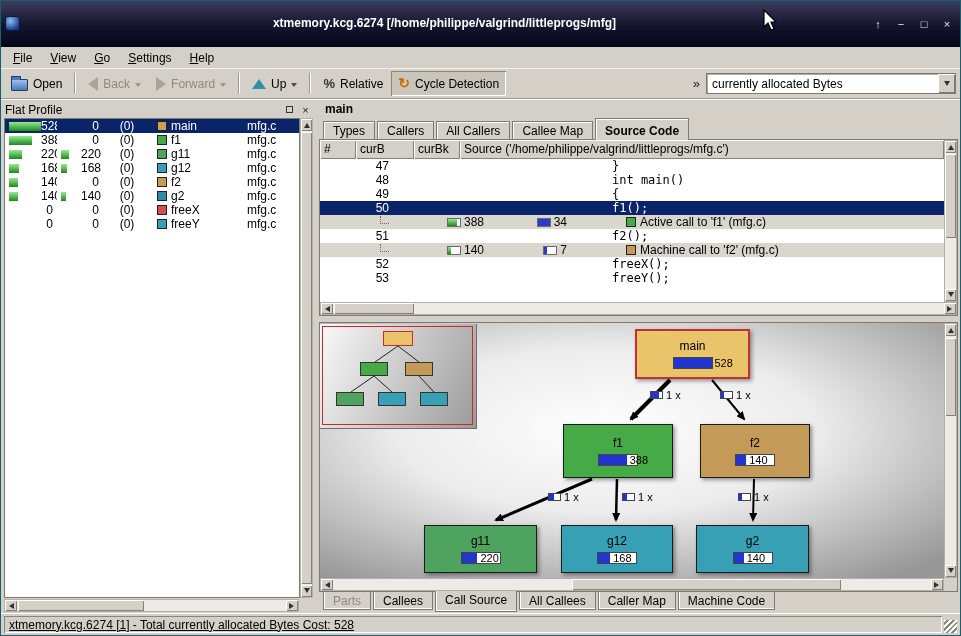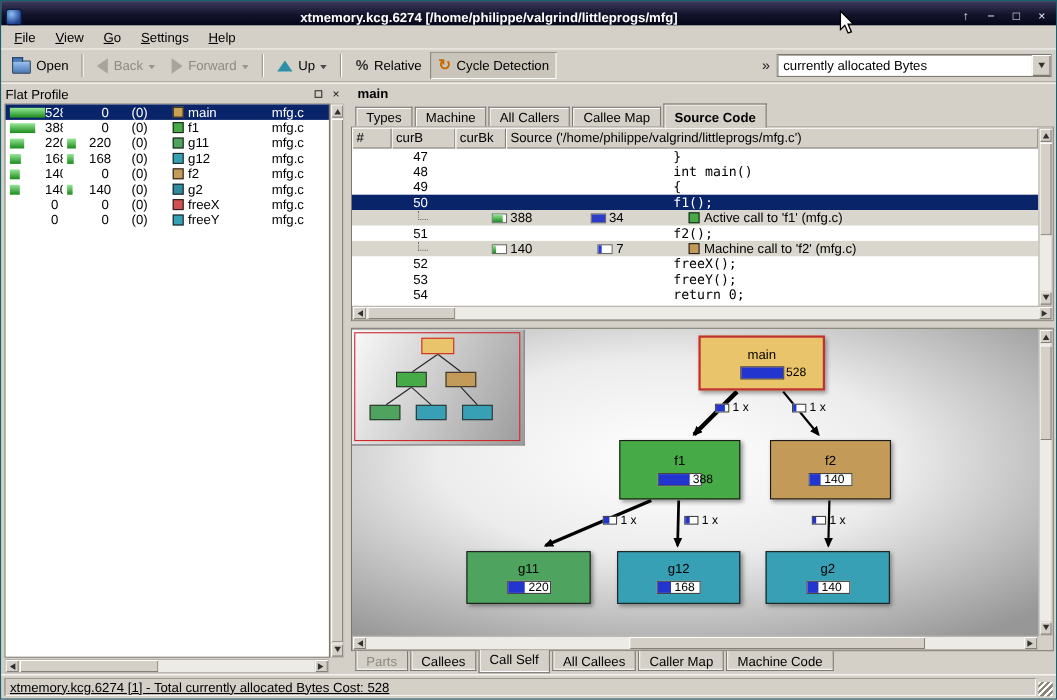--- a/index.html
+++ b/index.html
@@ -4,21 +4,21 @@
 <style>
   * { box-sizing:border-box; margin:0; padding:0; }
   html,body { margin:0; padding:0; background:#666; }
   body { font-family:"Liberation Sans",sans-serif; font-size:12px; color:#000; }
 
   .window { width:961px; height:636px; position:relative; background:#d4d0c8;
             border:1px solid #17616e; display:flex; flex-direction:column; overflow:hidden; }
 
   
   .titlebar { flex:0 0 22px; background:linear-gradient(180deg,#3c3c5e 0%,#14142c 55%,#05051a 100%);
-              display:flex; align-items:flex-end; padding:0 4px; gap:5px; }
+              display:flex; align-items:flex-start; padding:15px 4px; gap:5px; }
   .app-icon { width:15px; height:15px; border-radius:3px; flex:0 0 15px;
               background:radial-gradient(circle at 35% 30%, #8cc0f0, #1c3c8c 75%); border:1px solid #0a1a40; }
   .win-title { flex:1; text-align:center; color:#fff; font-weight:bold; white-space:nowrap; overflow:hidden; }
   .tb-btn { width:18px; height:16px; color:#e9e9f2; display:flex; align-items:center; justify-content:center;
             font-size:11px; line-height:11px; }
 
   
   .menubar { flex:0 0 21px; display:flex; align-items:center; padding:0 3px; }
   .menu-item { display:inline-block; padding:3px 9px; }
   .menu-item::first-letter { text-decoration:underline; }
@@ -431,21 +431,21 @@
       </div>
     </div>
 
     <div class="vsplit"></div>
 
     <div class="right">
       <div class="panel-title">main</div>
 
       <div class="tabs-top">
         <div class="tab">Types</div>
-        <div class="tab">Machine</div>
+        <div class="tab">Callers</div>
         <div class="tab">All Callers</div>
         <div class="tab">Callee Map</div>
         <div class="tab active">Source Code</div>
       </div>
 
       <div class="src-frame">
         <div class="src-body">
           <div class="src-table">
             <div class="shead">
               <div class="th x1">#</div>
@@ -529,26 +529,20 @@
               <div class="sc x1 lineno">52</div>
                 <div class="sc x2"></div>
                 <div class="sc x3"></div>
               <div class="sc x4 code">freeX();</div>
             </div>
             <div class="srow">
               <div class="sc x1 lineno">53</div>
                 <div class="sc x2"></div>
                 <div class="sc x3"></div>
               <div class="sc x4 code">freeY();</div>
-            </div>
-            <div class="srow">
-              <div class="sc x1 lineno">54</div>
-                <div class="sc x2"></div>
-                <div class="sc x3"></div>
-              <div class="sc x4 code">return 0;</div>
             </div>
           </div>
           <div class="vscroll">
             <div class="sbtn">
                 <span class="tri t-up"></span>
               </div>
             <div class="strack">
                 <div class="sthumb v" style="top:1px;height:62%;"></div>
               </div>
             <div class="sbtn">
@@ -704,21 +698,21 @@
                 <span class="tri t-right"></span>
               </div>
           </div>
           <div class="scorner"></div>
         </div>
       </div>
 
       <div class="tabs-bottom">
         <div class="btab disabledtab">Parts</div>
         <div class="btab">Callees</div>
-        <div class="btab active">Call Self</div>
+        <div class="btab active">Call Source</div>
         <div class="btab">All Callees</div>
         <div class="btab">Caller Map</div>
         <div class="btab">Machine Code</div>
       </div>
     </div>
   </div>
 
   <div class="statusbar">
     <div class="status-cell">xtmemory.kcg.6274 [1] - Total currently allocated Bytes Cost: 528</div>
     <div class="grip"></div>

